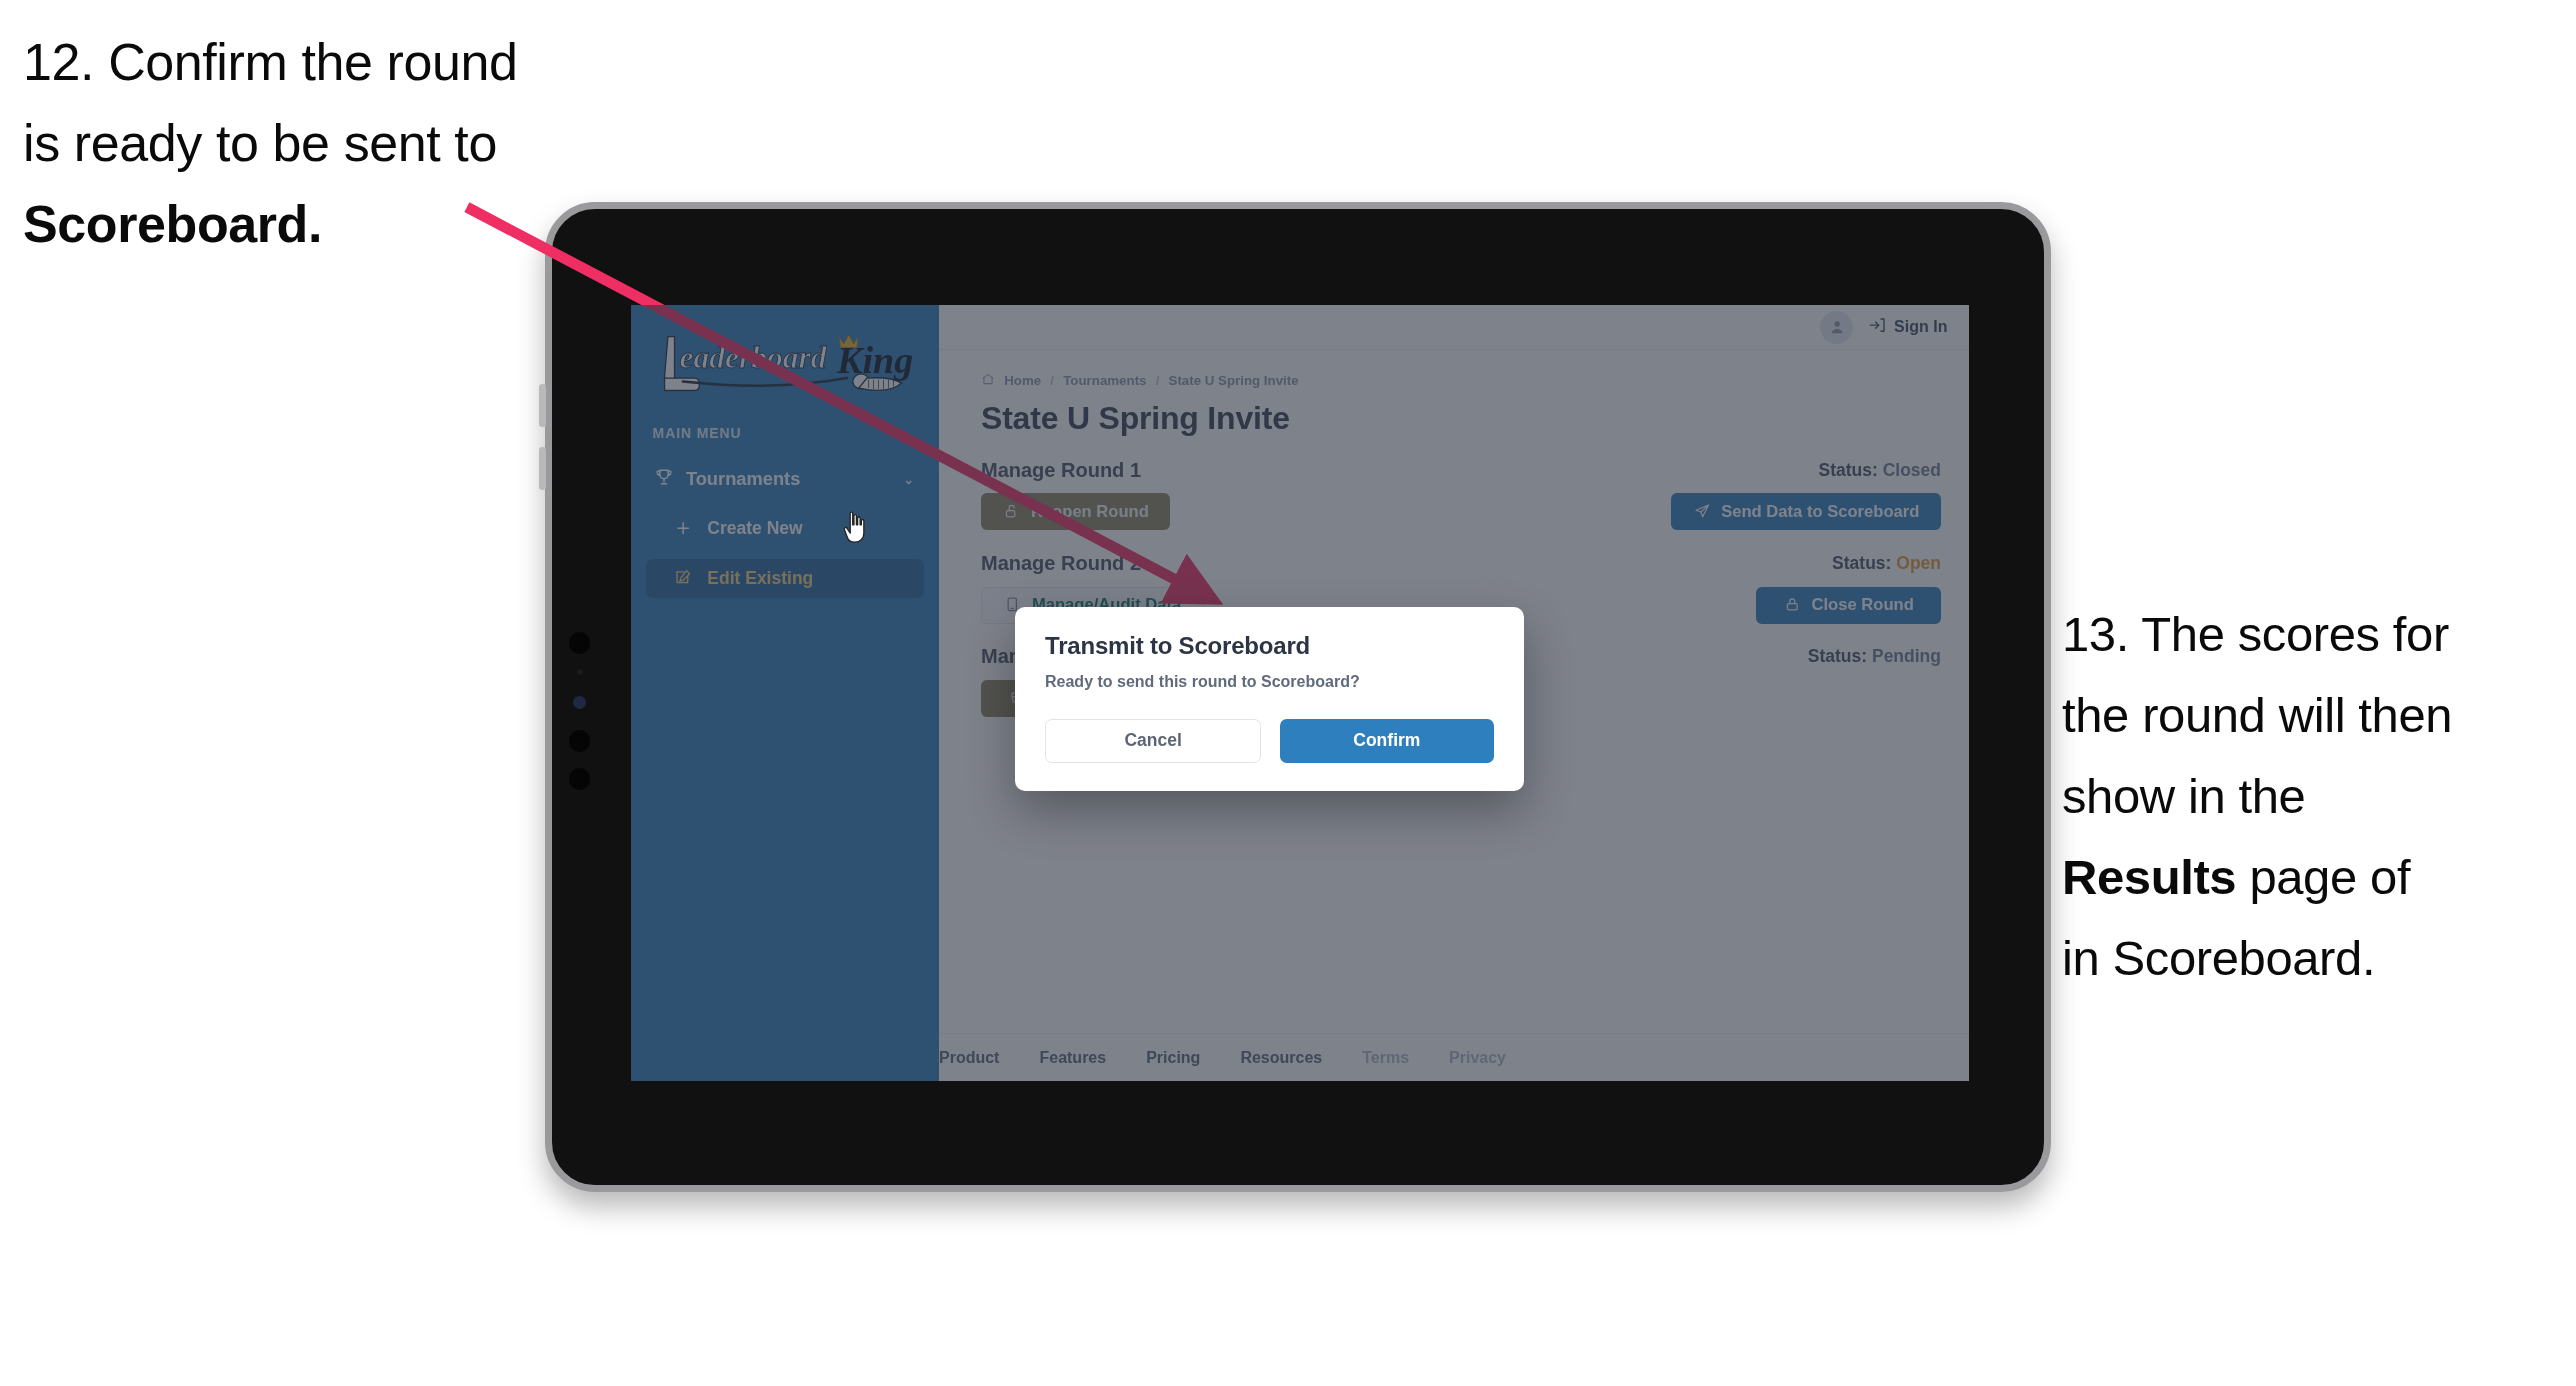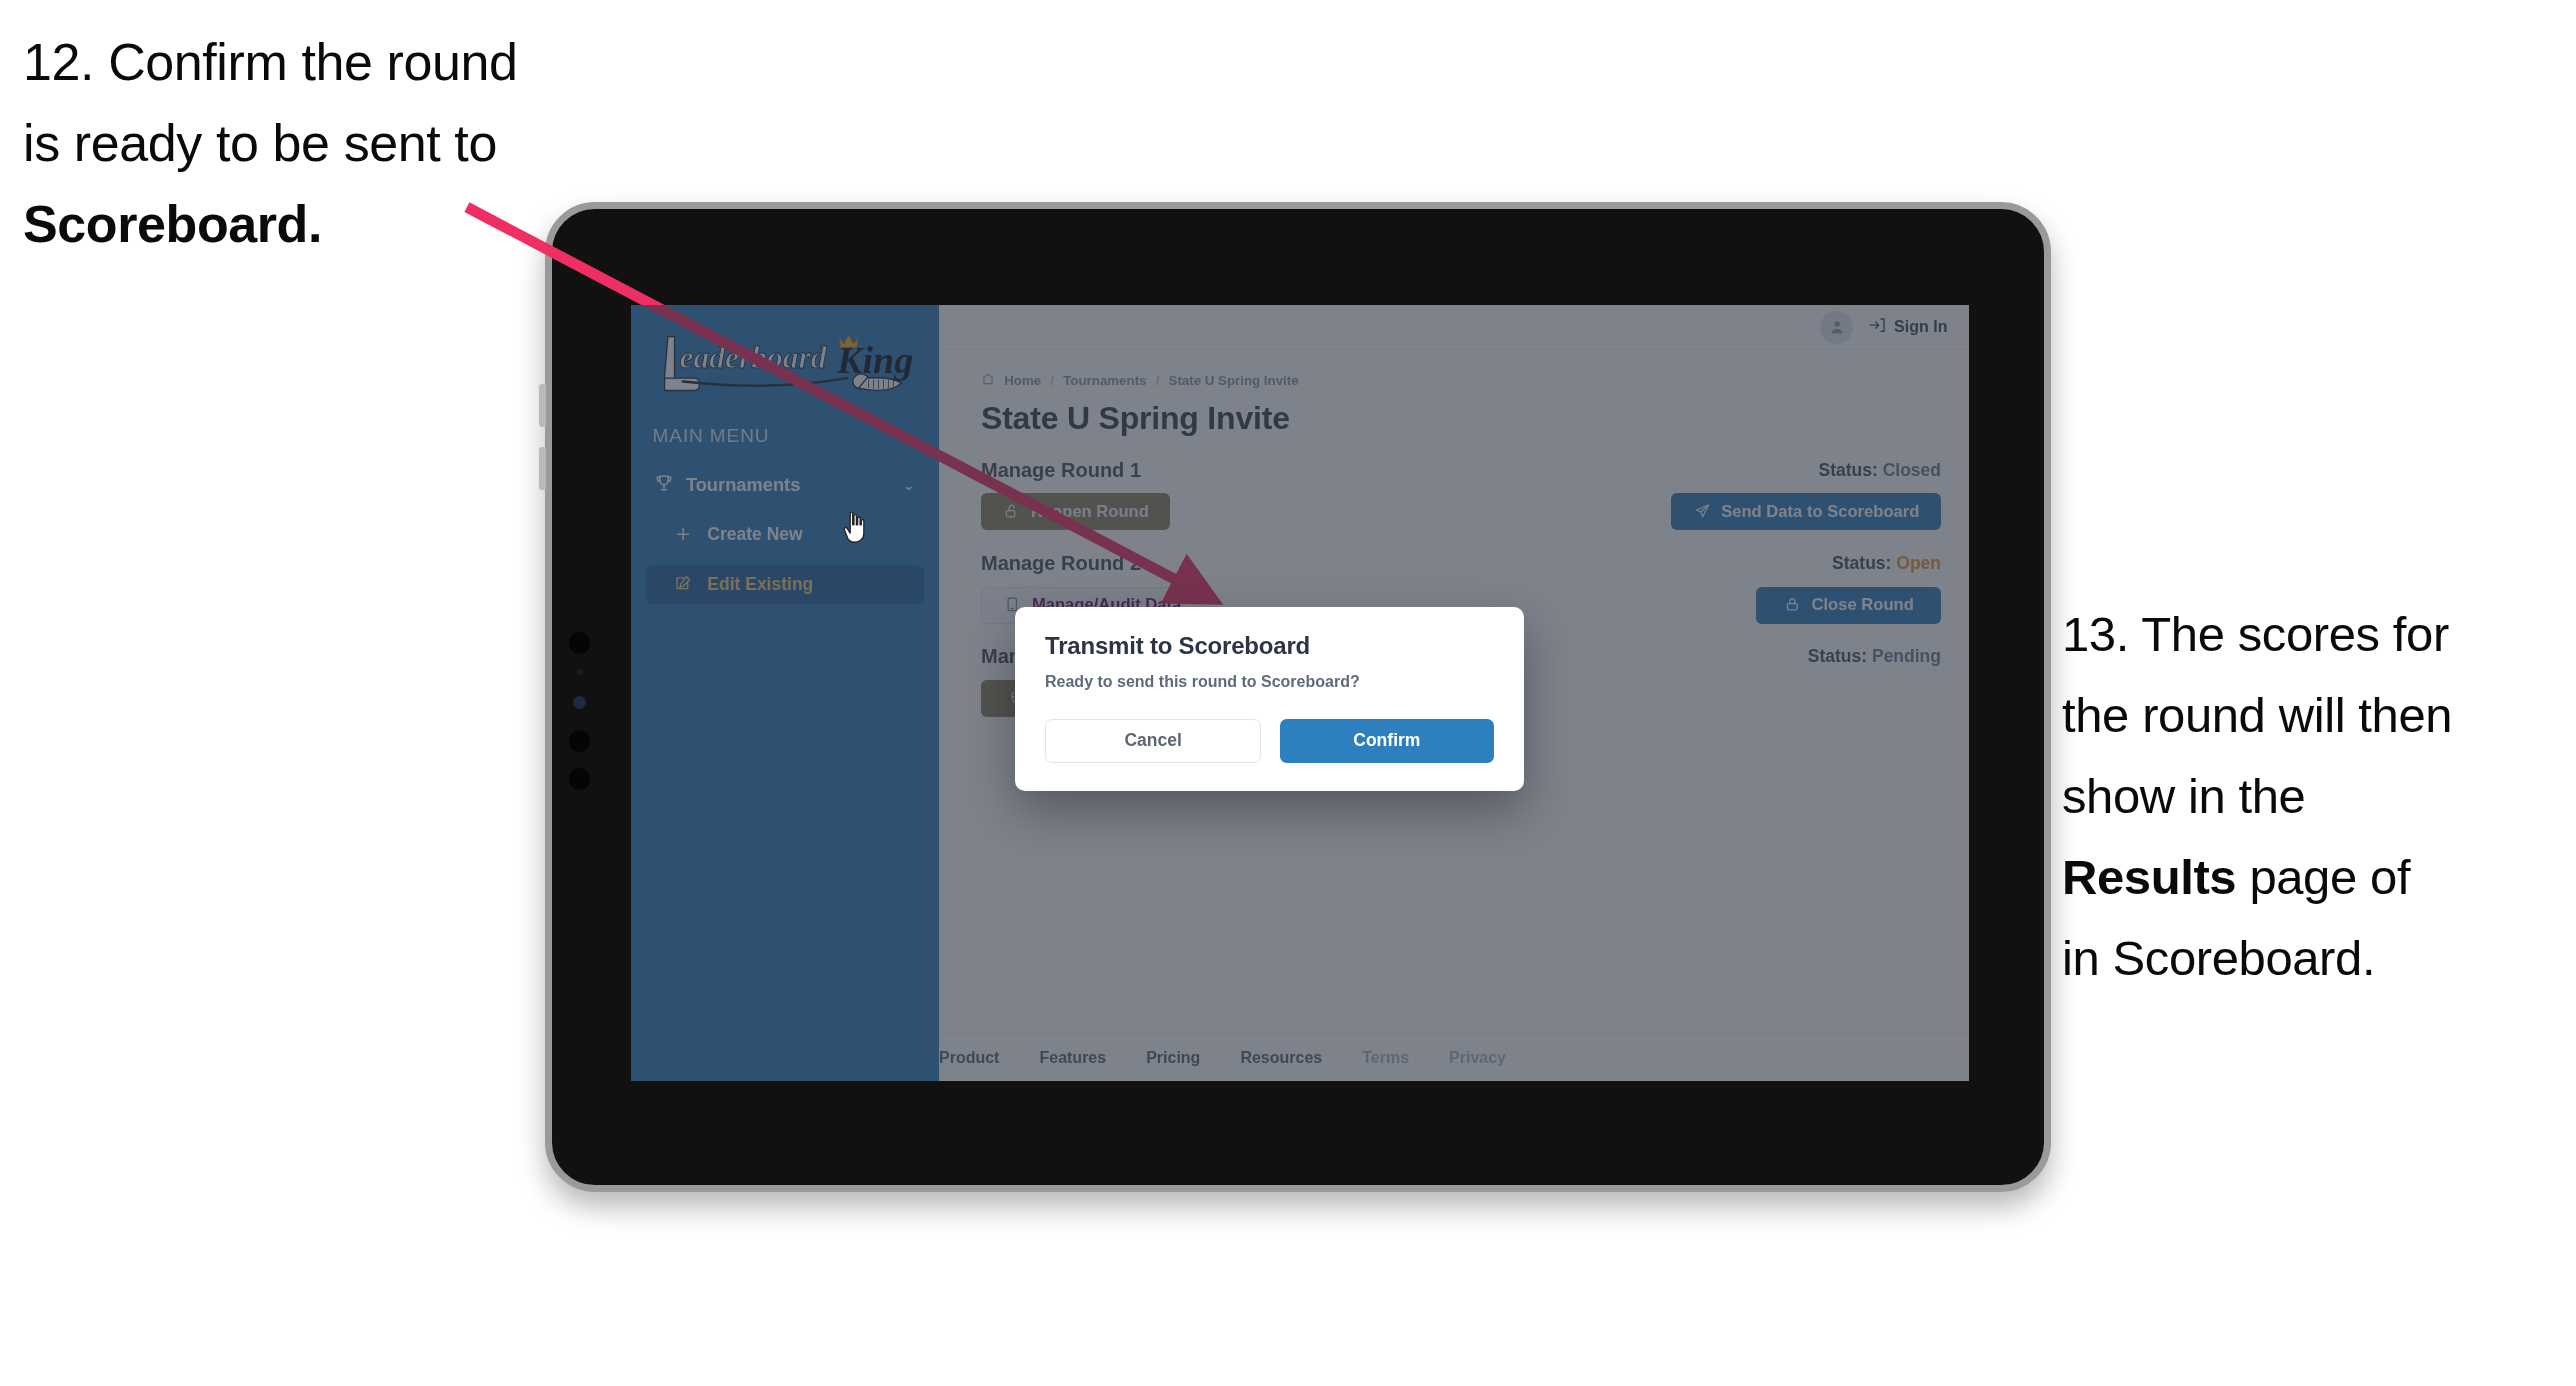--- a/index.html
+++ b/index.html
@@ -65,21 +65,21 @@
     width: 308px; flex: 0 0 308px;
     background: #2e7fbe;
     color: #ffffff;
     padding: 18.3px 0 0 0;
     position: relative;
   }
   #logo-wrap { padding: 6.7px 20px 0 18.3px; height: 80px; }
   #logo { width: 265px; height: 68px; display: block; }
   .menu-label {
     margin: 21.6px 0 0 21.6px;
-    font-size: 19px; font-weight: 400;
+    font-size: 14px; font-weight: 700;
     letter-spacing: 0.9px; color: #dcecf8;
   }
   .nav-item {
     display: flex; align-items: center; gap: 11.6px;
     margin: 18.3px 15px 0 15px; padding: 7.5px 8.3px;
     font-size: 18.3px; font-weight: 700; color: #ffffff;
     border-radius: 5.8px; cursor: pointer; position: relative;
   }
   .nav-item .chev { position: absolute; right: 10px; font-size: 12.5px; opacity: .9; }
   .nav-sub {
@@ -118,21 +118,21 @@
 
   .round-actions { display: flex; align-items: center; justify-content: space-between; margin-top: 11.6px; }
   .btn {
     display: inline-flex; align-items: center; justify-content: center; gap: 10px;
     height: 37px; padding: 0 21.6px; border-radius: 5.8px;
     font-size: 16.6px; font-weight: 700; cursor: pointer; border: none;
     font-family: "Liberation Sans", sans-serif;
   }
   .btn-olive { background: #8b8263; color: #f4f5f7; min-width: 185px; }
   .btn-blue  { background: #2e7fbe; color: #ffffff; min-width: 185px; }
-  .btn-ghost { background: #f7f9fb; color: #701a75; border: 0.8px solid #e3e8ef; min-width: 185px; justify-content: flex-end; }
+  .btn-ghost { background: #f7f9fb; color: #0f766e; border: 0.8px solid #e3e8ef; min-width: 185px; justify-content: flex-end; }
   .btn .ic { width: 18.3px; height: 18.3px; display: inline-block; }
 
   
   #footer {
     height: 48px; background: #ffffff; border-top: 0.8px solid #edf0f4;
     display: flex; align-items: center; justify-content: flex-start;
     gap: 40px; padding-right: 50px;
   }
   #footer a { font-size: 16px; font-weight: 700; color: #5a6677; text-decoration: none; cursor: pointer; }
   #footer a.muted { color: #aeb7c3; }

